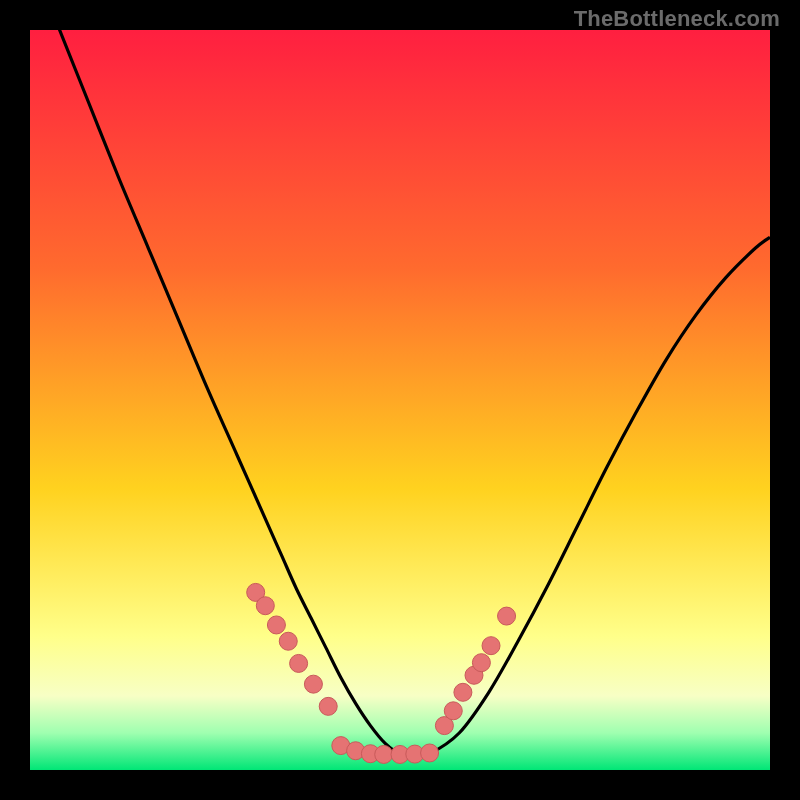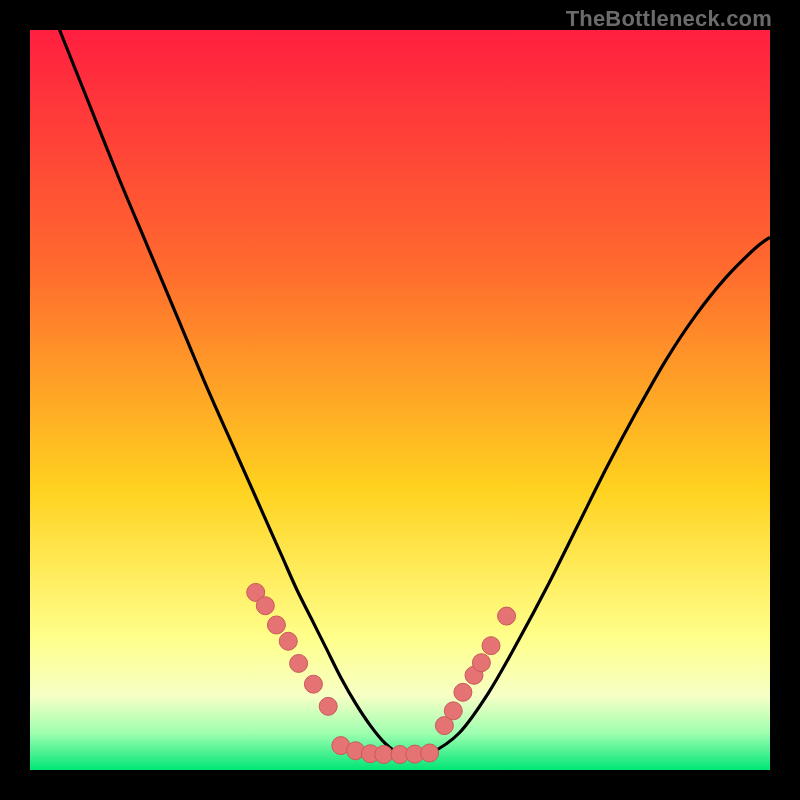--- a/index.html
+++ b/index.html
@@ -20,21 +20,21 @@
   .plot {
     position: absolute;
     left: 30px;
     top: 30px;
     width: 740px;
     height: 740px;
   }
   .attribution {
     position: absolute;
     top: 6px;
-    right: 28px;
+    right: 20px;
     color: #6b6b6b;
     font-size: 22px;
     font-weight: 600;
     letter-spacing: 0.2px;
   }
 </style>
 </head>
 <body>
 
 <div class="frame">

